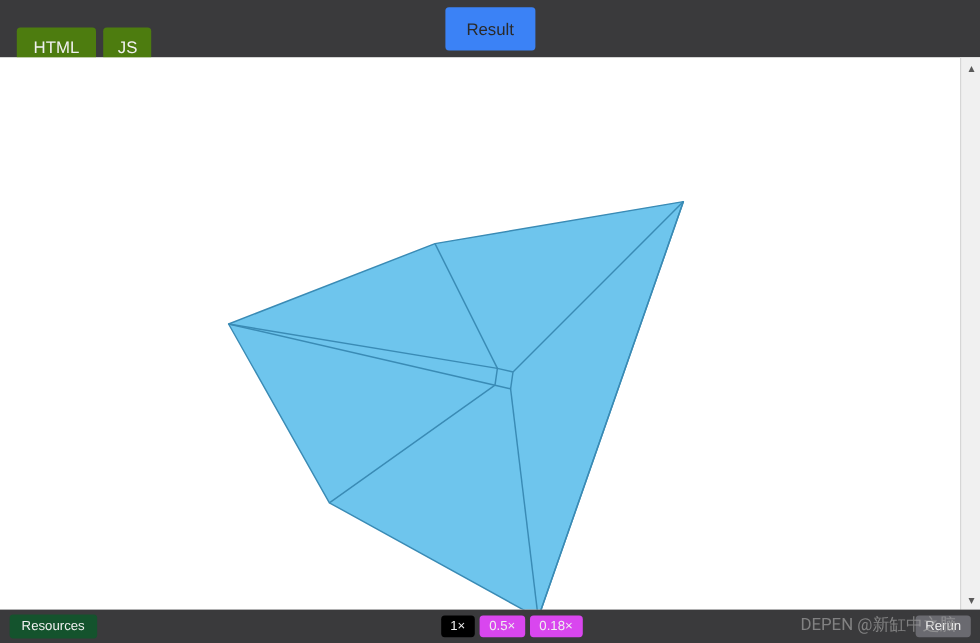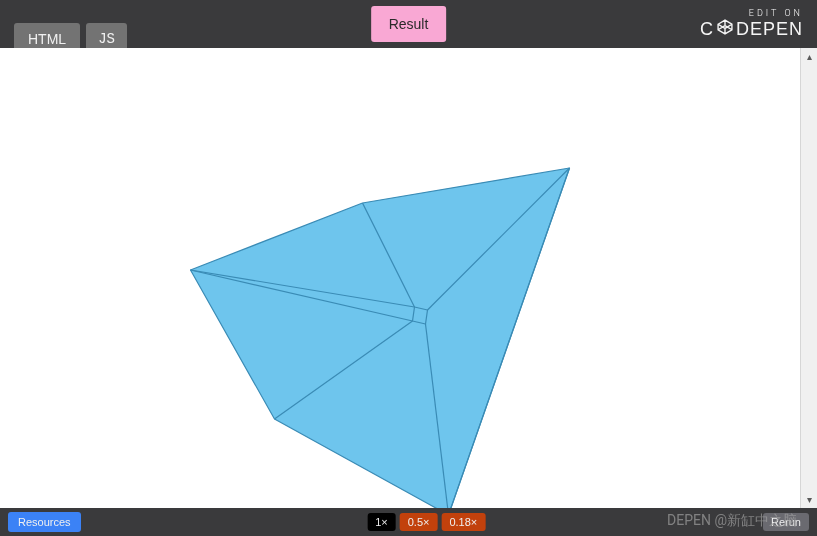--- a/index.html
+++ b/index.html
@@ -21,41 +21,40 @@
       display: flex;
       align-items: center;
       justify-content: space-between;
       padding: 0 14px;
     }
     .tabs-left {
       display: flex;
       gap: 6px;
     }
     .tab-btn {
-      background: #737373;
+      background: #4d7c0f;
       color: #f0f0f0;
       border: none;
       padding: 8px 14px;
       font-size: 14px;
       cursor: pointer;
       border-radius: 3px;
       font-weight: 500;
       margin-top: 30px;
     }
     .tab-btn.narrow {
       padding: 8px 12px;
-      font-family: Liberation Mono, monospace;
     }
     .center-tab {
       position: absolute;
       left: 50%;
       transform: translateX(-50%);
     }
     .result-btn {
-      background: #f9a8d4;
+      background: #3b82f6;
       color: #2a2a2a;
       border: none;
       padding: 10px 18px;
       font-size: 14px;
       cursor: pointer;
       border-radius: 3px;
       font-weight: 500;
     }
     .edit-on {
       text-align: right;
@@ -127,37 +126,37 @@
       display: flex;
       align-items: center;
       justify-content: space-between;
       padding: 0 8px;
       position: absolute;
       bottom: 0;
       left: 0;
       right: 0;
     }
     .resources-btn {
-      background: #3b82f6;
+      background: #14532d;
       color: #f0f0f0;
       border: none;
       padding: 4px 10px;
       font-size: 11px;
       cursor: pointer;
       border-radius: 3px;
     }
     .zoom-group {
       display: flex;
       gap: 4px;
       position: absolute;
       left: 50%;
       transform: translateX(-35%);
     }
     .zoom-btn {
-      background: #c2410c;
+      background: #d946ef;
       color: #f0f0f0;
       border: none;
       padding: 3px 8px;
       font-size: 11px;
       cursor: pointer;
       border-radius: 3px;
     }
     .zoom-btn.active {
       background: #000;
     }
@@ -183,32 +182,20 @@
 </head>
 <body>
 
 <div class="topbar">
   <div class="tabs-left">
     <button class="tab-btn">HTML</button>
     <button class="tab-btn narrow">JS</button>
   </div>
   <div class="center-tab">
     <button class="result-btn">Result</button>
-  </div>
-  <div class="edit-on">
-    <div class="edit-on-label">EDIT ON</div>
-    <div class="codepen-logo">
-      <span>C</span>
-      <span class="cube-icon">
-        <svg viewBox="0 0 26 26">
-            <path d="M3 9 L13 3 L23 9 L23 17 L13 23 L3 17 Z M3 9 L13 15 L23 9 M3 17 L13 11 L23 17 M13 3 L13 11 M13 15 L13 23"></path>
-          </svg>
-      </span>
-      <span>DEPEN</span>
-    </div>
   </div>
 </div>
 
 <div class="content">
   <div class="canvas-area">
     <svg viewBox="0 0 800 460">
       <g id="shape-g" stroke-width="1.2" stroke-linejoin="round">
           <polygon points="561,120 354,155 182,222 266,371 440,467" fill="#6ec5ed" stroke="#3a8bb5"></polygon>
           <line x1="561" y1="120" x2="419" y2="262" stroke="#3a8bb5"></line>
           <line x1="354" y1="155" x2="406" y2="259" stroke="#3a8bb5"></line>

